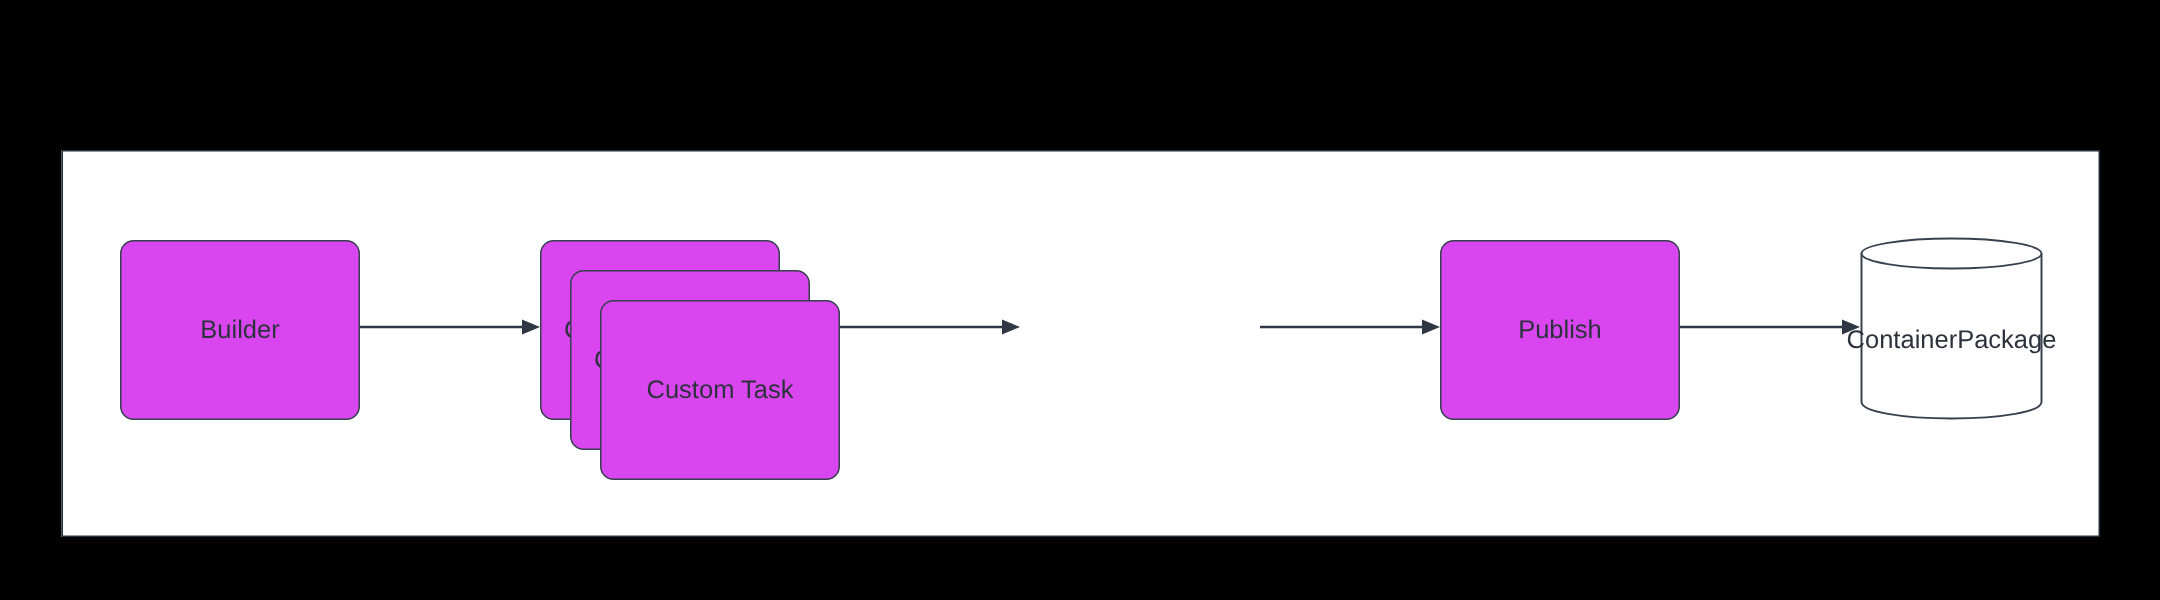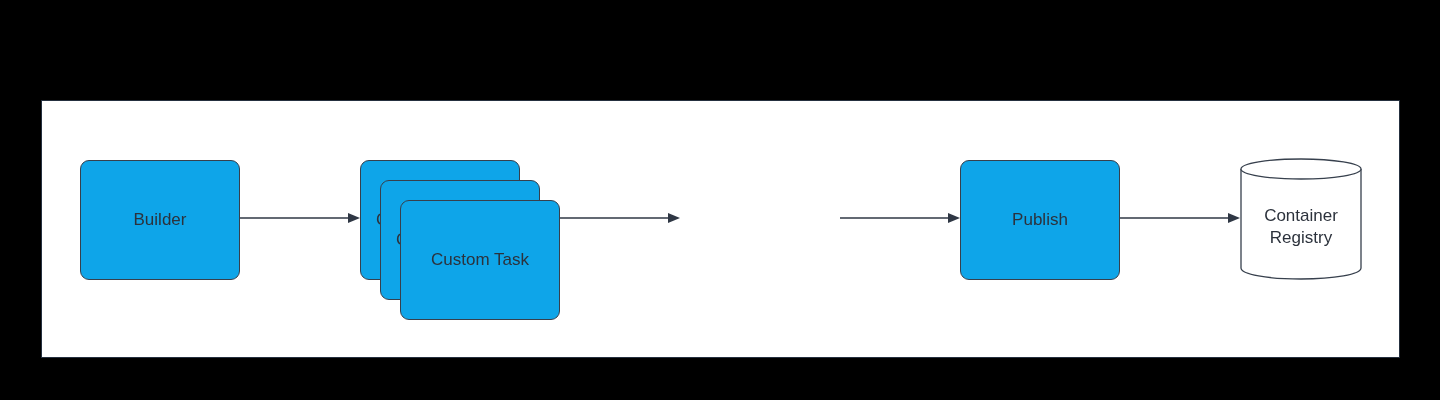--- a/index.html
+++ b/index.html
@@ -43,21 +43,21 @@
     width: 1359px;
     height: 258px;
     background: #ffffff;
     border: 1px solid #25303f;
     box-sizing: border-box;
   }
 
   
   .node {
     position: absolute;
-    background: #0ea5e9;
+    background: #d946ef;
     border: 1px solid #37404d;
     border-radius: 9px;
     box-sizing: border-box;
     display: flex;
     align-items: center;
     justify-content: center;
     color: #2c323c;
     font-size: 17px;
     line-height: 22px;
     text-align: center;
@@ -94,21 +94,21 @@
     z-index: 2;
   }
   .cylinder svg { display: block; }
   .cylinder-label {
     position: absolute;
     left: 0;
     top: 0;
     width: 122px;
     height: 122px;
     display: flex;
-    flex-direction: column;
+    flex-direction: row;
     align-items: center;
     justify-content: center;
     padding-top: 16px;
     box-sizing: border-box;
     color: #2c323c;
     font-size: 17px;
     line-height: 22px;
     text-align: center;
     pointer-events: none;
   }
@@ -157,21 +157,21 @@
     <span class="node-label">Publish</span>
   </div>
 
   <div class="cylinder">
     <svg width="122" height="122" viewBox="0 0 122 122" xmlns="http://www.w3.org/2000/svg">
       <path d="M1,11 L1,110 C1,116.5 27.9,121 61,121 C94.1,121 121,116.5 121,110 L121,11" fill="#ffffff" stroke="#37404d" stroke-width="1.3"></path>
       <ellipse cx="61" cy="11" rx="60" ry="10" fill="#ffffff" stroke="#37404d" stroke-width="1.3"></ellipse>
     </svg>
     <div class="cylinder-label">
       <span>Container</span>
-      <span>Registry</span>
+      <span>Package</span>
     </div>
   </div>
 
   <svg id="connectors" viewBox="0 0 1440 400" xmlns="http://www.w3.org/2000/svg">
     <g>
       <line class="edge-line" x1="240" y1="218" x2="351" y2="218"></line>
       <polygon class="edge-head" points="360,218 348,213 348,223"></polygon>
     </g>
     <g>
       <line class="edge-line" x1="560" y1="218" x2="671" y2="218"></line>

